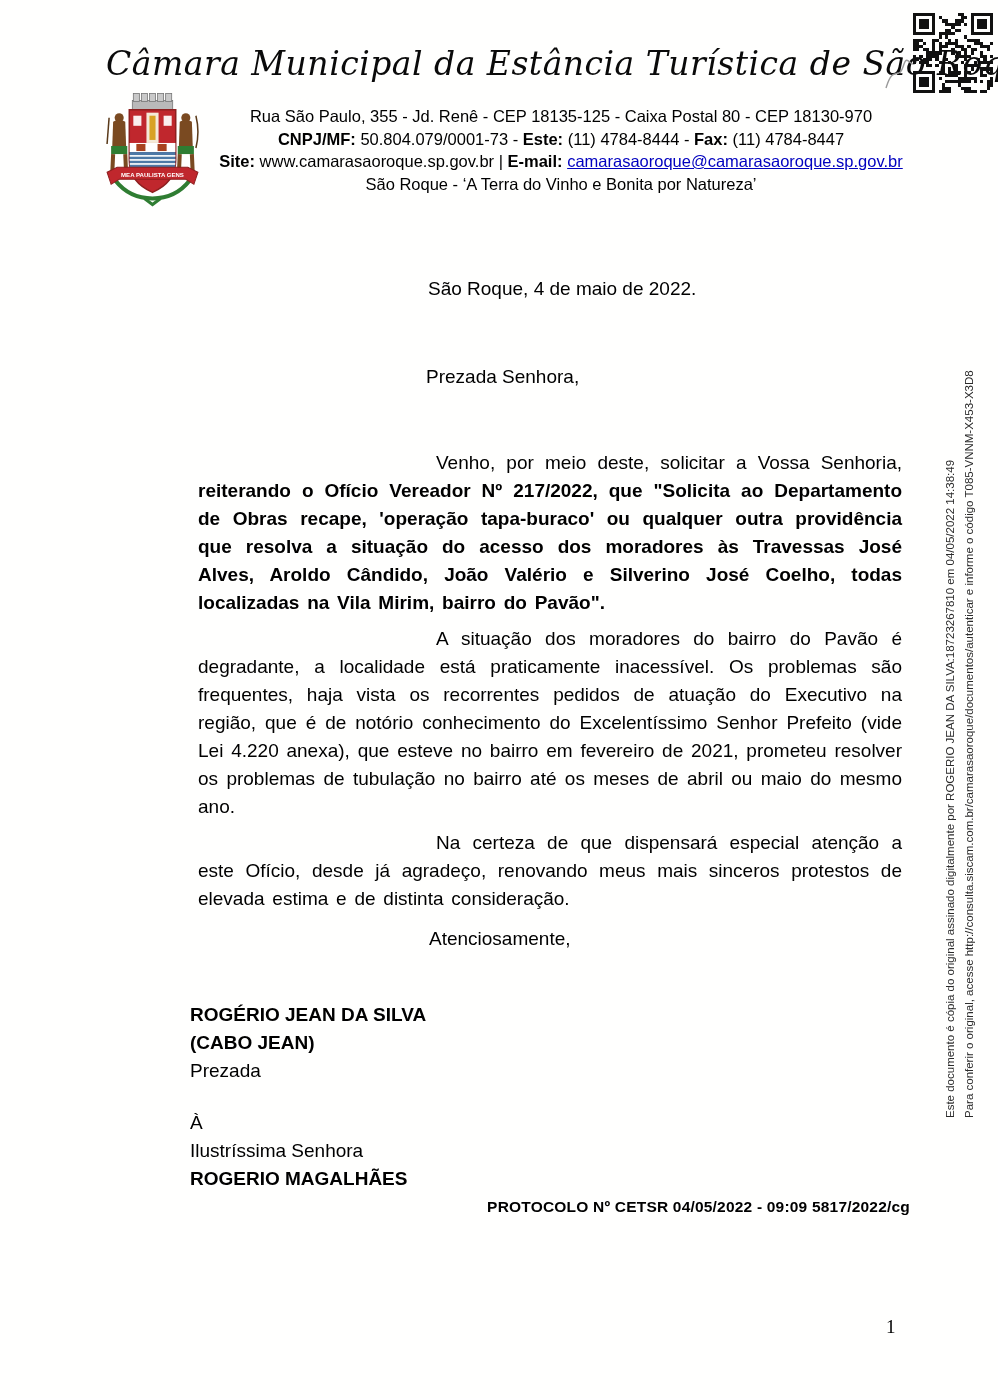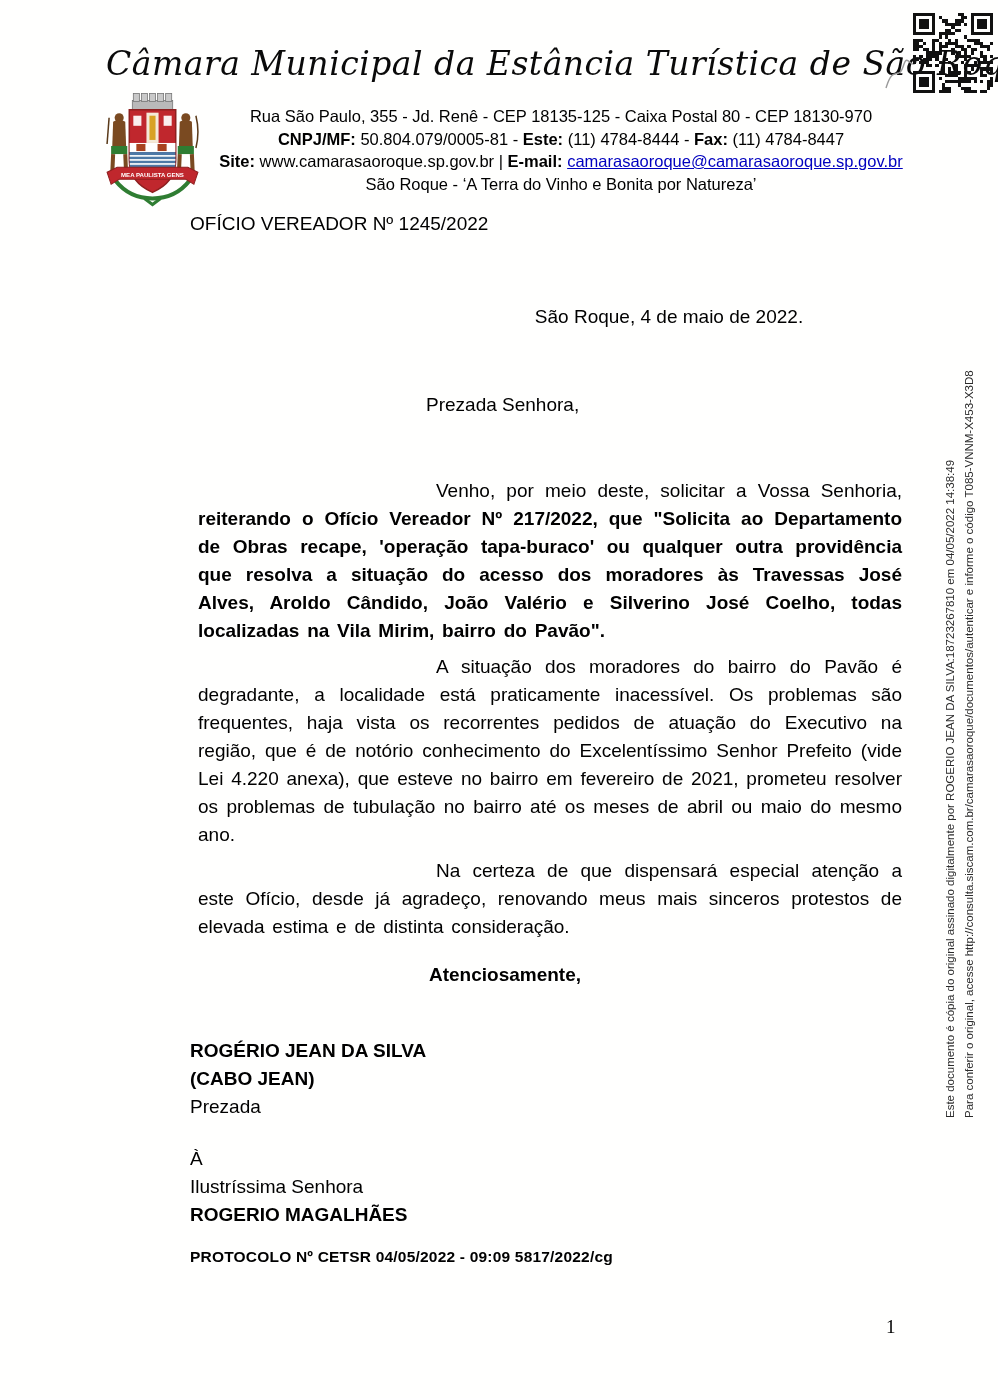--- a/index.html
+++ b/index.html
@@ -23,32 +23,32 @@
     text-align:center; font-size:16.5px; line-height:22.5px; color:#000;
   }
   .contact b { font-weight:bold; }
   .contact .email-link { color:var(--link_blue,#0000bf); text-decoration:underline; cursor:pointer; }
   
   .letter {
     position:absolute; left:190px; top:210px; width:720px;
     font-size:19px; line-height:28px;
   }
   .ref { white-space:nowrap; }
-  .date-line { margin:65px 0 0 238px;text-align:center; }
+  .date-line { margin:65px 0 0 238px; }
   .salutation { margin:60px 0 0 236px; }
   .body-text { margin-top:58px; }
   .body-text p { text-align:justify; text-indent:238px; word-spacing:2.5px; margin:8px; }
   .p1-bold, .bold { font-weight:bold; }
-  .closing { margin:20px 0 0 239px;font-weight:bold; }
+  .closing { margin:12px 0 0 239px; }
   .signature { margin-top:48px; text-align:left; }
   .sig-name, .sig-alias { font-weight:bold; }
   .addressee { margin-top:24px; }
   .addr-name { font-weight:bold; }
   .protocol {
-    margin-top:14px; text-align:left;
+    text-align:right;
     font-size:15.5px; font-weight:bold; letter-spacing:0.2px;
   }
   .page-number {
     position:absolute; left:886px; top:1316px;
     font-family:"Liberation Serif", serif; font-size:19px;
   }
   
   .stamp {
     position:absolute; left:941px; top:1118px; width:856px; height:48px;
     transform:rotate(-90deg); transform-origin:0 0;
@@ -419,27 +419,26 @@
         <rect x="16" y="24" width="1" height="1"></rect>
         <rect x="17" y="24" width="1" height="1"></rect>
         <rect x="18" y="24" width="1" height="1"></rect>
         <rect x="19" y="24" width="1" height="1"></rect>
         <rect x="21" y="24" width="1" height="1"></rect>
         <rect x="22" y="24" width="1" height="1"></rect>
       </svg></div>
 
   <div class="contact">
     <div>Rua São Paulo, 355 - Jd. Renê - CEP 18135-125 - Caixa Postal 80 - CEP 18130-970</div>
-    <div><b>CNPJ/MF:</b><span> 50.804.079/0005-81 - </span><b>Este:</b><span> (11) 4784-8444 - </span><b>Fax:</b><span> (11) 4784-8447</span></div>
+    <div><b>CNPJ/MF:</b><span> 50.804.079/0001-73 - </span><b>Este:</b><span> (11) 4784-8444 - </span><b>Fax:</b><span> (11) 4784-8447</span></div>
     <div><b>Site:</b><span> www.camarasaoroque.sp.gov.br | </span><b>E-mail:</b> <a class="email-link">camarasaoroque@camarasaoroque.sp.gov.br</a></div>
     <div>São Roque - ‘A Terra do Vinho e Bonita por Natureza’</div>
   </div>
 
   <div class="letter">
-    <div class="ref">OFÍCIO VEREADOR Nº 1245/2022</div>
     <div class="date-line">São Roque, 4 de maio de 2022.</div>
     <div class="salutation">Prezada Senhora,</div>
 
     <div class="body-text">
       <p><span>Venho, por meio deste, solicitar a Vossa Senhoria, </span><span class="p1-bold">reiterando o Ofício Vereador Nº 217/2022, que "Solicita ao Departamento de Obras recape, 'operação tapa-buraco' ou qualquer outra providência que resolva a situação do acesso dos moradores às Travessas José Alves, Aroldo Cândido, João Valério e Silverino José Coelho, todas localizadas na Vila Mirim, bairro do Pavão".</span></p>
       <p>A situação dos moradores do bairro do Pavão é degradante, a localidade está praticamente inacessível. Os problemas são frequentes, haja vista os recorrentes pedidos de atuação do Executivo na região, que é de notório conhecimento do Excelentíssimo Senhor Prefeito (vide Lei 4.220 anexa), que esteve no bairro em fevereiro de 2021, prometeu resolver os problemas de tubulação no bairro até os meses de abril ou maio do mesmo ano.</p>
       <p>Na certeza de que dispensará especial atenção a este Ofício, desde já agradeço, renovando meus mais sinceros protestos de elevada estima e de distinta consideração.</p>
     </div>
 
     <div class="closing">Atenciosamente,</div>

